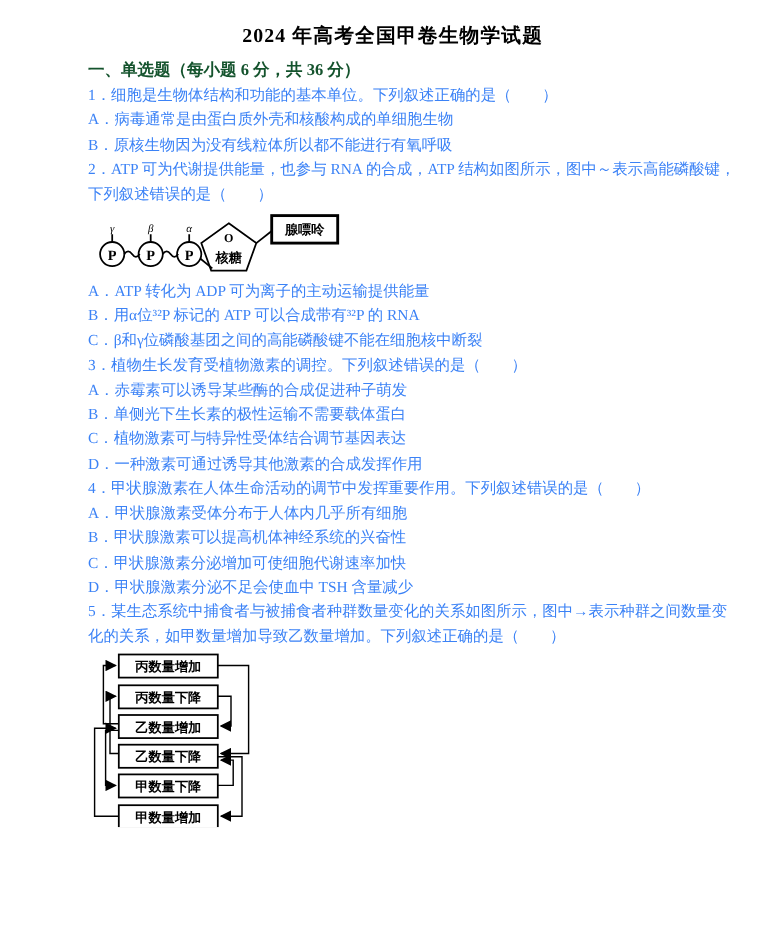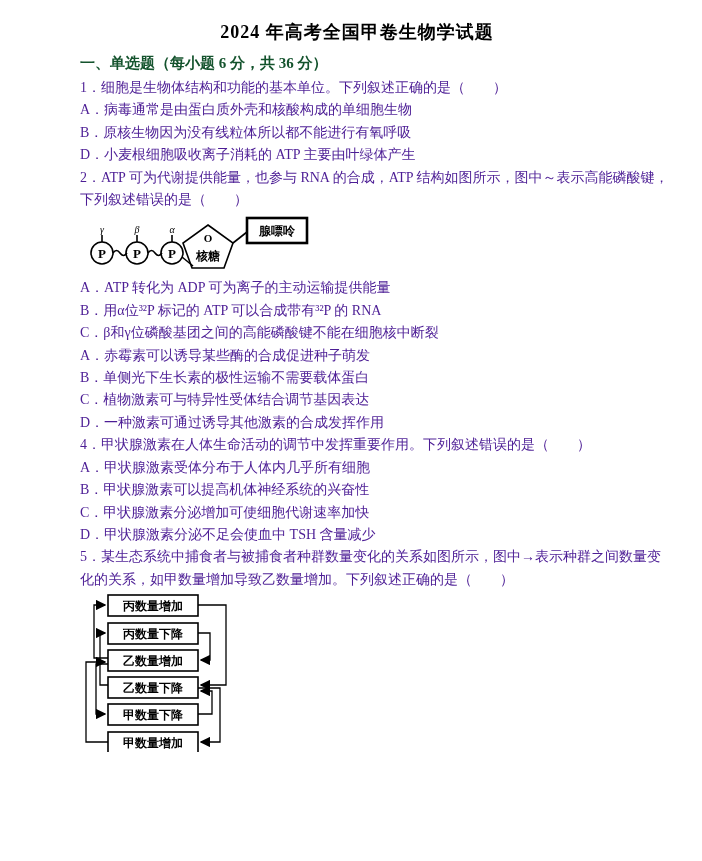--- a/index.html
+++ b/index.html
@@ -14,42 +14,41 @@
   }
   .title{
     font-size:18px;font-weight:bold;text-align:center;
     margin:6px 40px 10px 0;letter-spacing:1px;color:#000;
   }
   .section-heading{
     font-size:15px;font-weight:bold;margin:6px 0 4px 0;color:#14532d;
   }
   .stem,.option{
     font-size:14px;line-height:22.4px;margin:0;
-    max-width:600px;color:#4c1d95;
+    max-width:600px;color:#3b82f6;
   }
   .question{margin:0;}
   .diagram{margin:2px 0 2px 0;}
   svg text{font-family:"Liberation Serif","DejaVu Serif",serif;}
   .atp-wrap{margin:2px 0 0 0;height:64px;}
   .flow-wrap{margin:2px 0 2px 0;height:170px;}
 </style>
 </head>
 <body>
 
 <div class="page">
 
   <div class="title">2024 年高考全国甲卷生物学试题</div>
 
   <div class="section-heading">一、单选题（每小题 6 分，共 36 分）</div>
 
   <div class="question">
     <p class="stem">1．细胞是生物体结构和功能的基本单位。下列叙述正确的是（　　）</p>
     <p class="option">A．病毒通常是由蛋白质外壳和核酸构成的单细胞生物</p>
     <p class="option">B．原核生物因为没有线粒体所以都不能进行有氧呼吸</p>
-    <p class="option">D．小麦根细胞吸收离子消耗的 ATP 主要由叶绿体产生</p>
   </div>
 
   <div class="question">
     <p class="stem">2．ATP 可为代谢提供能量，也参与 RNA 的合成，ATP 结构如图所示，图中～表示高能磷酸键，下列叙述错误的是（　　）</p>
     <div class="diagram atp-wrap">
       <svg width="235" height="64" viewBox="0 0 235 64">
         <g fill="none" stroke="#000" stroke-width="1.6">
 
           <circle cx="22" cy="40" r="11"></circle>
           <circle cx="57" cy="40" r="11"></circle>
@@ -82,20 +81,21 @@
           <text x="197" y="22" font-size="12" font-weight="bold" text-anchor="middle">腺嘌呤</text>
         </g>
       </svg>
     </div>
     <p class="option">A．ATP 转化为 ADP 可为离子的主动运输提供能量</p>
     <p class="option">B．用α位³²P 标记的 ATP 可以合成带有³²P 的 RNA</p>
     <p class="option">C．β和γ位磷酸基团之间的高能磷酸键不能在细胞核中断裂</p>
   </div>
 
   <div class="question">
+    <p class="stem">3．植物生长发育受植物激素的调控。下列叙述错误的是（　　）</p>
     <p class="option">A．赤霉素可以诱导某些酶的合成促进种子萌发</p>
     <p class="option">B．单侧光下生长素的极性运输不需要载体蛋白</p>
     <p class="option">C．植物激素可与特异性受体结合调节基因表达</p>
     <p class="option">D．一种激素可通过诱导其他激素的合成发挥作用</p>
   </div>
 
   <div class="question">
     <p class="stem">4．甲状腺激素在人体生命活动的调节中发挥重要作用。下列叙述错误的是（　　）</p>
     <p class="option">A．甲状腺激素受体分布于人体内几乎所有细胞</p>
     <p class="option">B．甲状腺激素可以提高机体神经系统的兴奋性</p>

